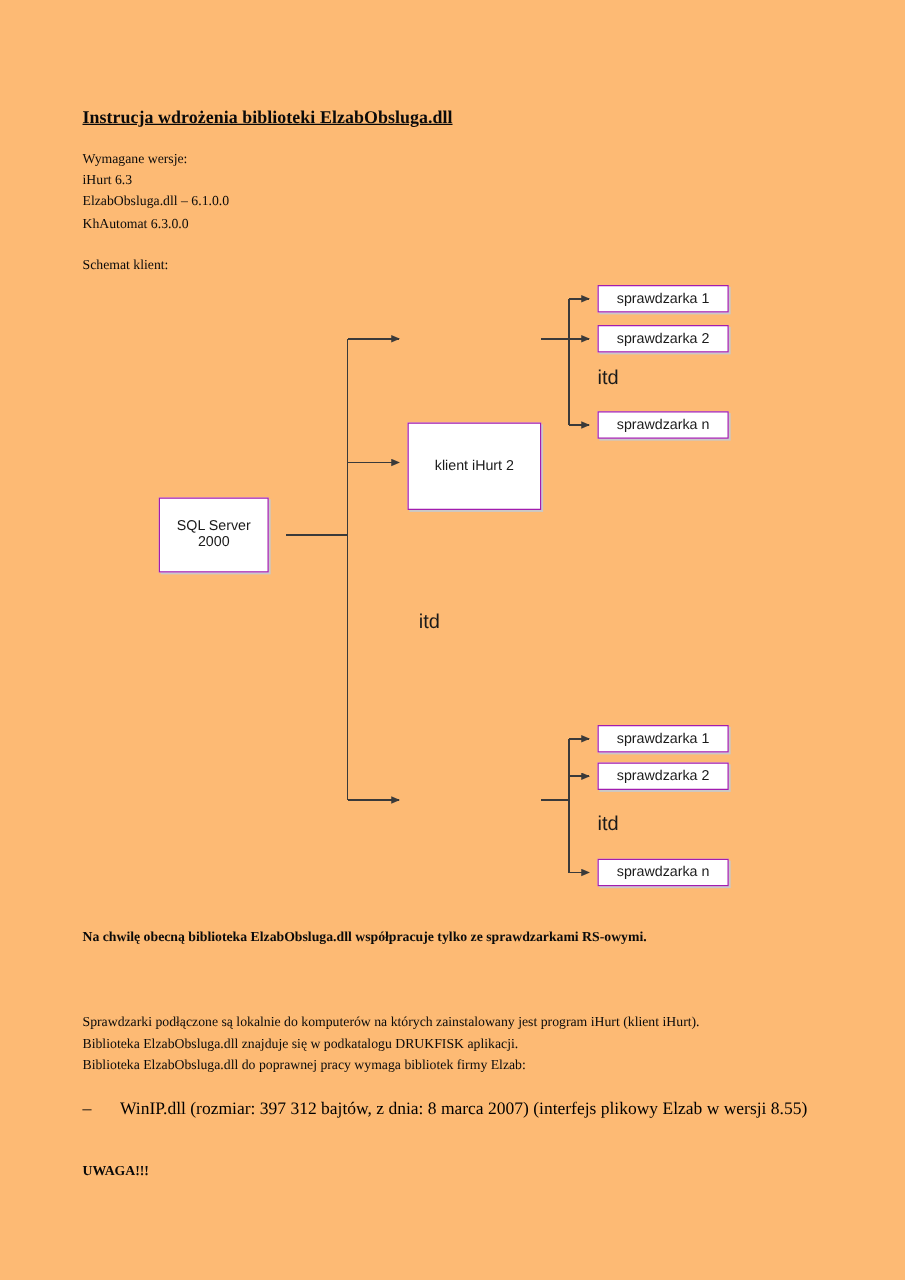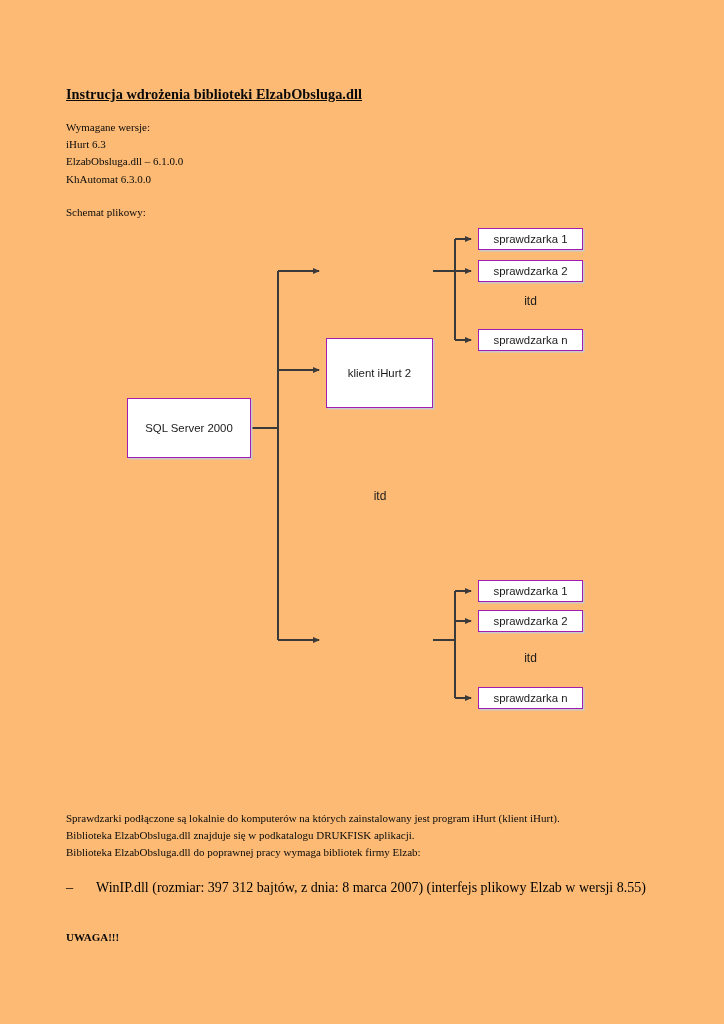--- a/index.html
+++ b/index.html
@@ -115,38 +115,38 @@
     display: flex;
     align-items: center;
     justify-content: center;
     text-align: center;
     line-height: 1.1;
   }
 
   .dlabel {
     position: absolute;
     font-family: "Liberation Sans", "DejaVu Sans", sans-serif;
-    font-size: 12px;
+    font-size: 16px;
     color: #1a1a1a;
-    text-align: center;
+    text-align: left;
   }
 </style>
 </head>
 <body>
 
 <div class="page">
 
   <div class="txt doc-title">Instrucja wdrożenia biblioteki ElzabObsluga.dll</div>
 
   <div class="txt versions">Wymagane wersje:
 iHurt 6.3
 ElzabObsluga.dll – 6.1.0.0
 KhAutomat 6.3.0.0</div>
 
-  <div class="txt schemat">Schemat plikowy:</div>
+  <div class="txt schemat">Schemat klient:</div>
 
   <div id="diagram">
 
     <svg width="724" height="1024" viewBox="0 0 724 1024" style="position:absolute;left:0;top:0;">
       <defs>
         <marker id="arrow" markerWidth="7" markerHeight="7" refX="6" refY="3" orient="auto" markerUnits="userSpaceOnUse">
           <path d="M0,0 L7,3 L0,6 z" fill="#3a3a3a"></path>
         </marker>
       </defs>
       <g stroke="#3a3a3a" stroke-width="1.4" fill="none" shape-rendering="crispEdges">
@@ -167,21 +167,21 @@
         <path d="M455,340 L471,340" marker-end="url(#arrow)"></path>
 
         <path d="M433,640 L455,640"></path>
         <path d="M455,591 L455,698"></path>
         <path d="M455,591 L471,591" marker-end="url(#arrow)"></path>
         <path d="M455,621 L471,621" marker-end="url(#arrow)"></path>
         <path d="M455,698 L471,698" marker-end="url(#arrow)"></path>
       </g>
     </svg>
 
-    <div class="dnode" style="left:127px; top:398px; width:124px; height:60px;">SQL Server 2000</div>
+    <div class="dnode" style="left:127px; top:398px; width:88px; height:60px;">SQL Server 2000</div>
 
 
     <div class="dnode" style="left:326px; top:338px; width:107px; height:70px;">klient iHurt 2</div>
 
 
     <div class="dnode" style="left:478px; top:228px; width:105px; height:22px;">sprawdzarka 1</div>
 
     <div class="dnode" style="left:478px; top:260px; width:105px; height:22px;">sprawdzarka 2</div>
 
     <div class="dlabel" style="left:478px; top:294px; width:105px;">itd</div>
@@ -193,20 +193,21 @@
     <div class="dnode" style="left:478px; top:580px; width:105px; height:22px;">sprawdzarka 1</div>
 
     <div class="dnode" style="left:478px; top:610px; width:105px; height:22px;">sprawdzarka 2</div>
 
     <div class="dlabel" style="left:478px; top:651px; width:105px;">itd</div>
 
     <div class="dnode" style="left:478px; top:687px; width:105px; height:22px;">sprawdzarka n</div>
 
   </div>
 
+  <div class="txt note-bold">Na chwilę obecną biblioteka ElzabObsluga.dll współpracuje tylko ze sprawdzarkami RS-owymi.</div>
 
   <div class="txt para-1">Sprawdzarki podłączone są lokalnie do komputerów na których zainstalowany jest program iHurt (klient iHurt).
 Biblioteka ElzabObsluga.dll znajduje się w podkatalogu DRUKFISK aplikacji.
 Biblioteka ElzabObsluga.dll do poprawnej pracy wymaga bibliotek firmy Elzab:</div>
 
   <div class="bullet-row">
     <span class="bullet-dash">–</span>
     <span class="bullet-text">WinIP.dll (rozmiar: 397 312 bajtów, z dnia: 8 marca 2007) (interfejs plikowy Elzab w wersji 8.55)</span>
   </div>
 

